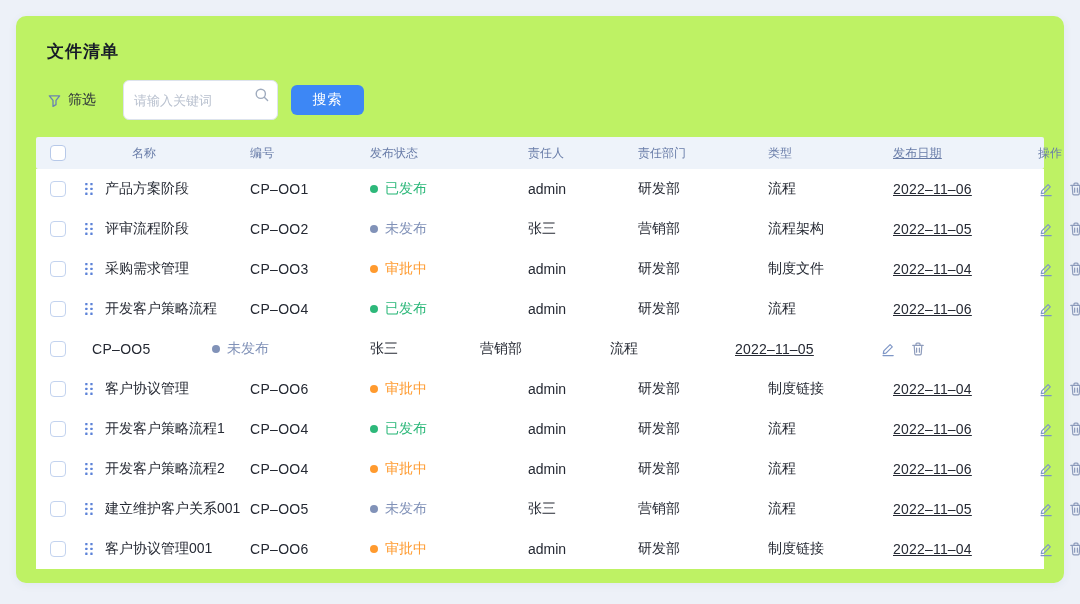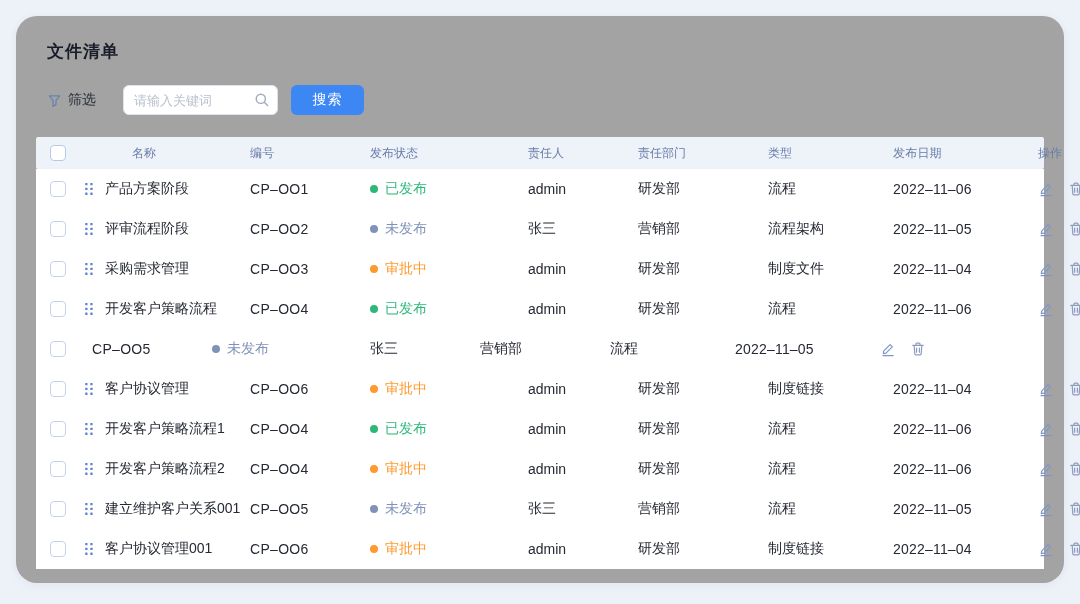--- a/index.html
+++ b/index.html
@@ -7,22 +7,22 @@
   body {
     background: #edf1f8;
     font-family: "Liberation Sans", "DejaVu Sans", sans-serif;
     color: #252933;
     overflow: hidden;
   }
   .card {
     position: absolute;
     left: 16px; top: 16px;
     width: 1048px; height: 567px;
-    background: #a3a3a3;
-    border-radius: 21px;
+    background: #bef264;
+    border-radius: 10px;
     box-shadow: 0 2px 10px rgba(40, 70, 120, 0.06);
     padding: 24px 20px 20px 20px;
   }
   .card-title {
     margin-left: 11px;
     font-size: 17px;
     font-weight: 700;
     color: #171c28;
     letter-spacing: 1px;
   }
@@ -39,21 +39,21 @@
     gap: 6px;
     cursor: pointer;
     font-size: 14px;
     font-weight: 500;
     color: #272c38;
   }
   .search-box {
     position: relative;
     margin-left: 27px;
     width: 155px;
-    height: 30px;
+    height: 40px;
   }
   .search-box input {
     width: 100%; height: 100%;
     border: 1px solid #dde3ed;
     border-radius: 6px;
     padding: 0 30px 0 10px;
     font-size: 13px;
     font-family: inherit;
     color: #3a4150;
     outline: none;
@@ -95,21 +95,21 @@
     background: #ffffff;
   }
   .cell { padding-left: 8px; flex-shrink: 0; display: flex; align-items: center; }
   .w-select { width: 48px;  padding-left: 14px; }
   .w-name   { width: 158px; padding-left: 0; }
   .w-code   { width: 120px; letter-spacing: .3px; }
   .w-status { width: 110px; }
   .w-owner  { width: 110px; margin-left: 48px; }
   .w-dept   { width: 130px; }
   .w-type   { width: 125px; }
-  .w-date   { width: 133px; letter-spacing: .2px; }
+  .w-date   { width: 133px; letter-spacing: .2px; text-decoration: underline; }
   .w-ops    { width: 74px; margin-left: 12px; }
   .checkbox {
     width: 16px; height: 16px;
     border: 1px solid #c3d3ef;
     border-radius: 4px;
     background: #fff;
     cursor: pointer;
     flex-shrink: 0;
   }
   .thead .checkbox { border-color: #b7c9e9; }

